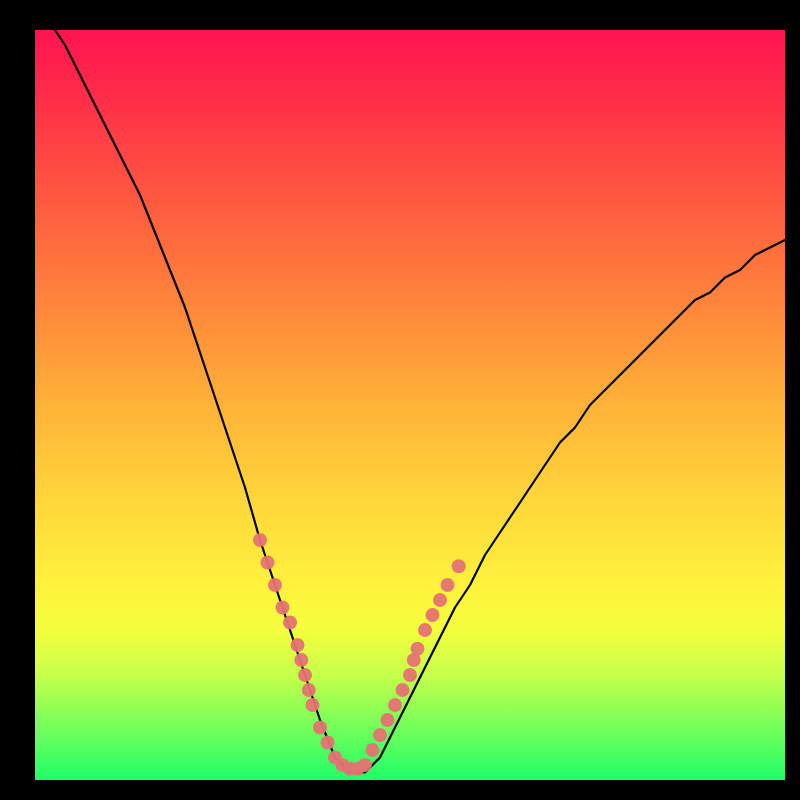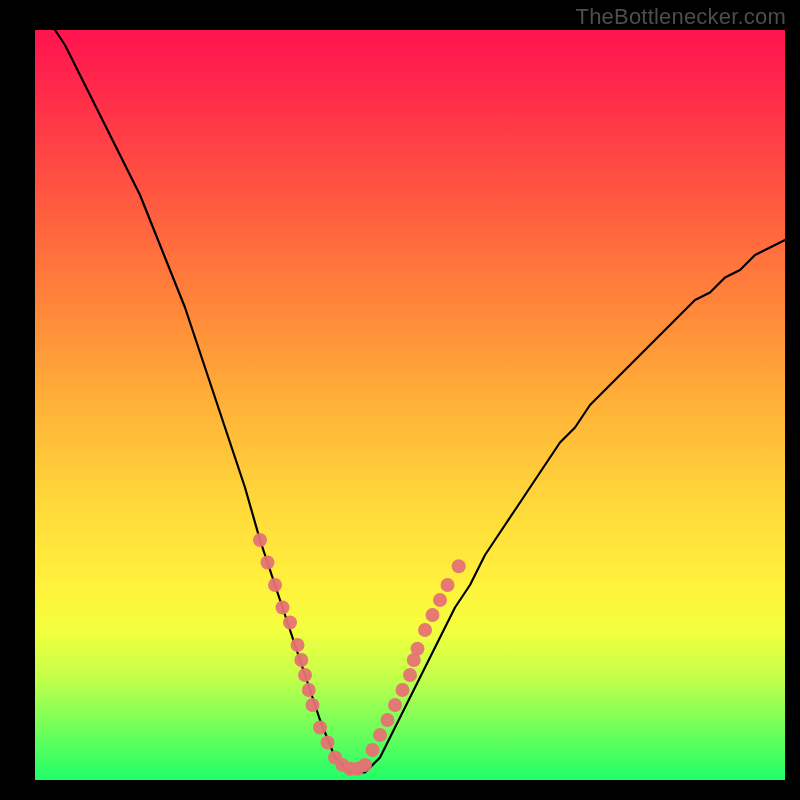--- a/index.html
+++ b/index.html
@@ -55,21 +55,20 @@
     color: #4d4d4d;
     font-size: 22px;
     letter-spacing: 0.2px;
     font-weight: 400;
   }
 </style>
 </head>
 <body>
 
 <div class="frame">
-  <div class="watermark">TheBottlenecker.com</div>
 
   <div class="plot-area">
     <div class="gradient-bg"></div>
     <svg class="curve-svg" viewBox="0 0 750 750" preserveAspectRatio="none">
       <path id="curve-path" fill="none" stroke-width="2.2" stroke-linejoin="round" stroke-linecap="round" d="M0.0 -30.0 L15.0 -7.5 L30.0 15.0 L45.0 45.0 L60.0 75.0 L75.0 105.0 L90.0 135.0 L105.0 165.0 L120.0 202.5 L135.0 240.0 L150.0 277.5 L165.0 322.5 L180.0 367.5 L195.0 412.5 L210.0 457.5 L225.0 510.0 L240.0 555.0 L255.0 600.0 L270.0 645.0 L285.0 690.0 L300.0 727.5 L315.0 742.5 L330.0 742.5 L345.0 727.5 L360.0 697.5 L375.0 667.5 L390.0 637.5 L405.0 607.5 L420.0 577.5 L435.0 555.0 L450.0 525.0 L465.0 502.5 L480.0 480.0 L495.0 457.5 L510.0 435.0 L525.0 412.5 L540.0 397.5 L555.0 375.0 L570.0 360.0 L585.0 345.0 L600.0 330.0 L615.0 315.0 L630.0 300.0 L645.0 285.0 L660.0 270.0 L675.0 262.5 L690.0 247.5 L705.0 240.0 L720.0 225.0 L735.0 217.5 L750.0 210.0" stroke="#000000"></path>
       <g id="marker-group">
           <circle cx="225.0" cy="510.0" r="7" fill="#e57373" fill-opacity="0.95"></circle>
           <circle cx="232.5" cy="532.5" r="7" fill="#e57373" fill-opacity="0.95"></circle>
           <circle cx="240.0" cy="555.0" r="7" fill="#e57373" fill-opacity="0.95"></circle>
           <circle cx="247.5" cy="577.5" r="7" fill="#e57373" fill-opacity="0.95"></circle>

